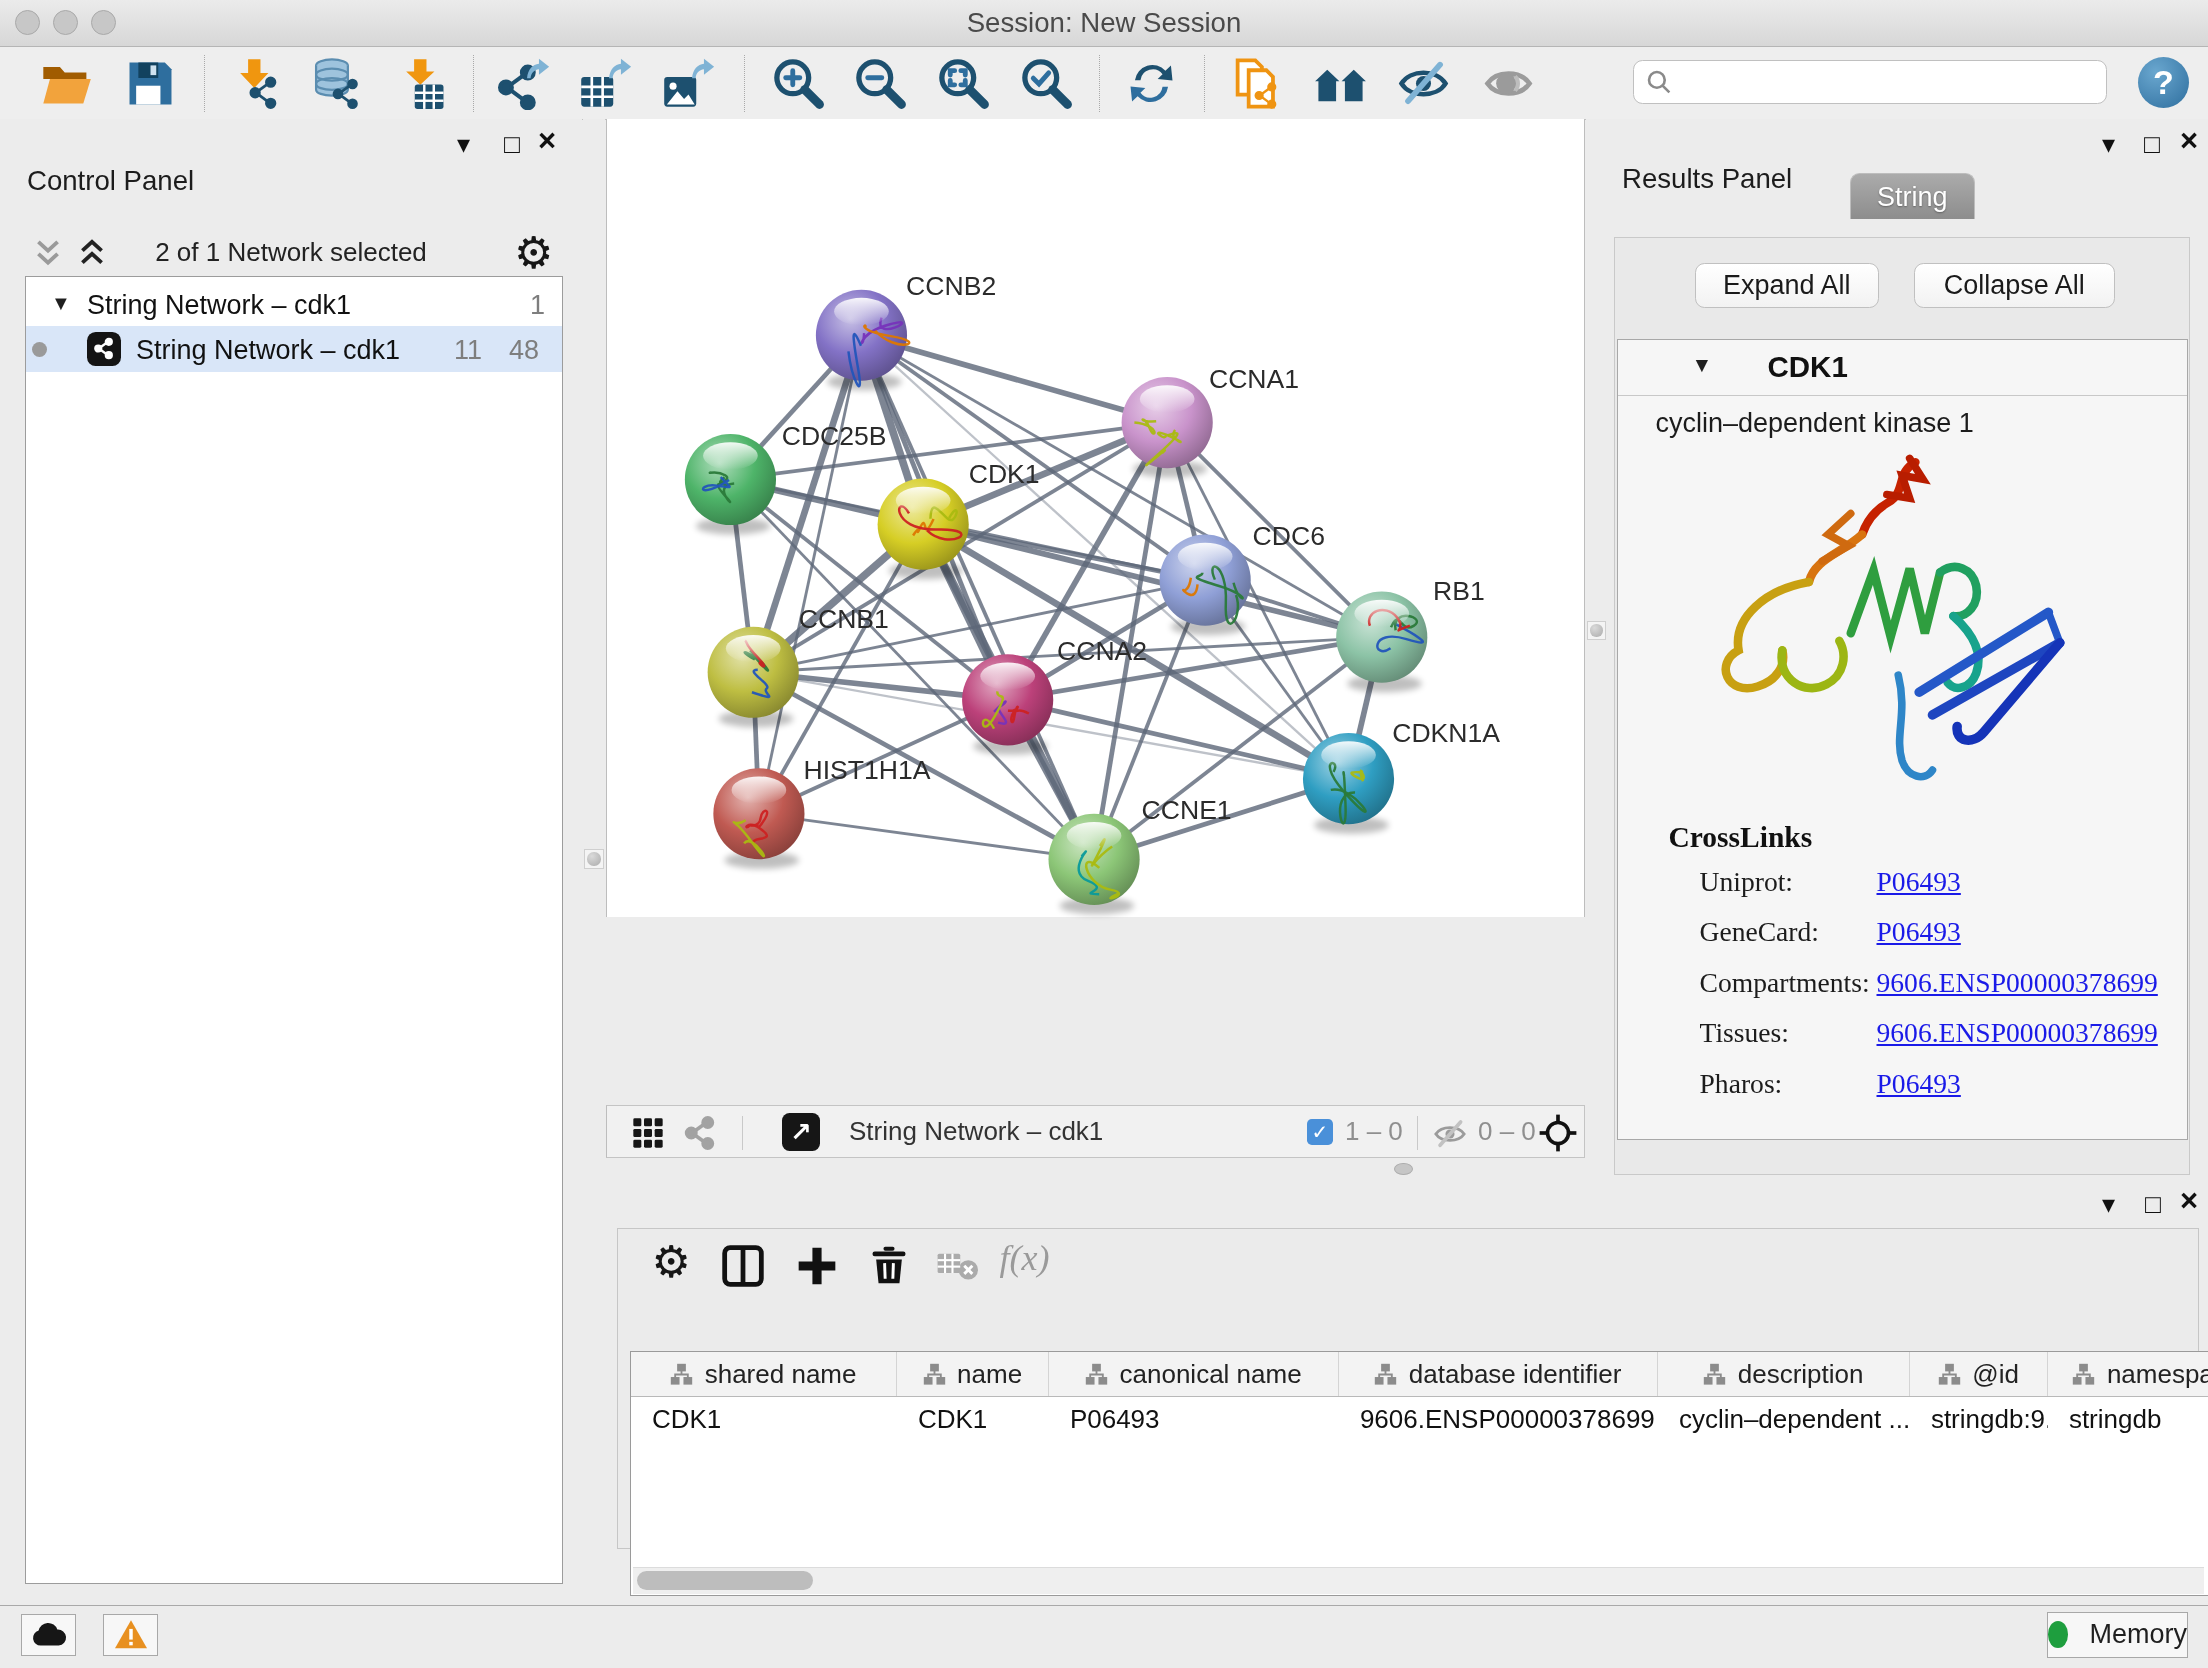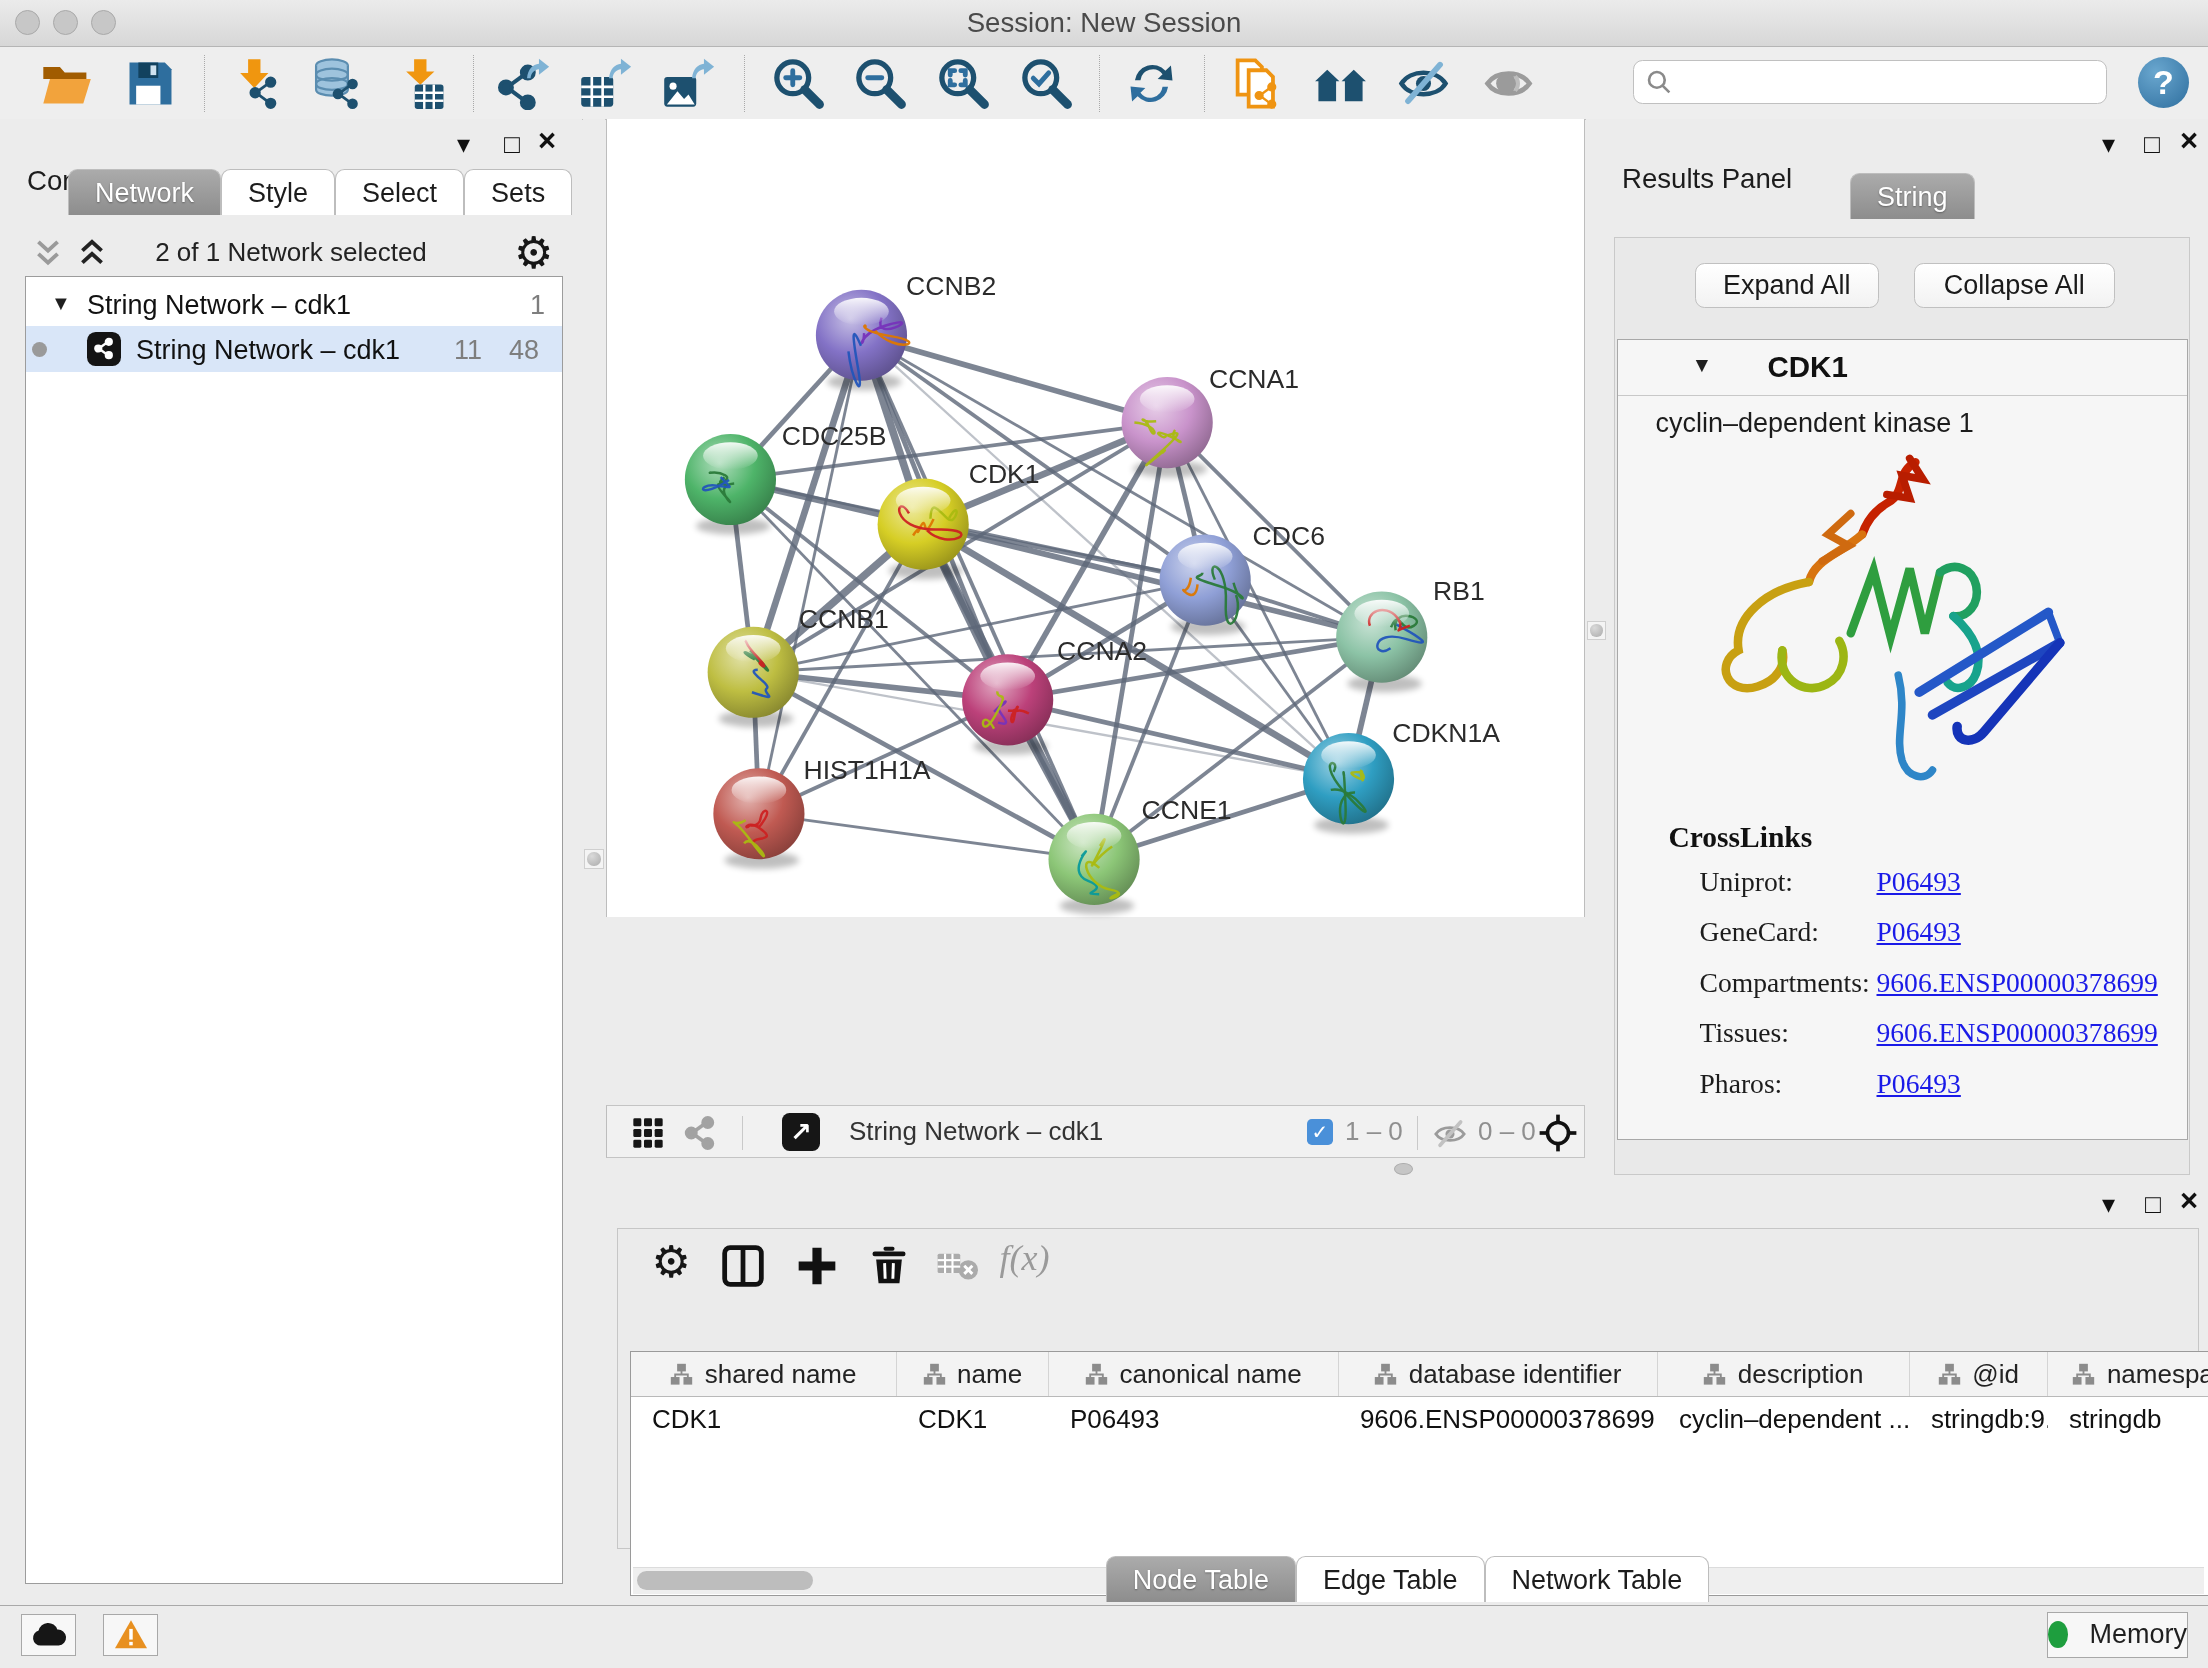--- a/index.html
+++ b/index.html
@@ -295,21 +295,20 @@
   </div>
   <div class="abs helpbtn">?</div>
 </div>
 
 <div class="abs control-panel">
   <div class="abs pane-title" style="left:27px;top:9.5px">Control Panel</div>
   <div class="abs pane-ico" style="left:457px;top:11.4px">▾</div>
   <div class="abs pane-ico" style="left:504px;top:11.4px">□</div>
   <div class="abs pane-x" style="left:538px;top:7.6px">×</div>
 
-  <div class="abs cp-tabs" id="cpTabs"><span class="tab active">Network</span><span class="tab">Style</span><span class="tab">Select</span><span class="tab">Sets</span></div>
 
   <div class="abs cp-toolrow">
     <div class="abs" style="left:32px;top:11.4px">
       <svg width="32" height="32" viewBox="0 0 20 20">
           <g fill="none" stroke="#9a9a9a" stroke-width="2.4">
             <path d="M4 3 L10 8.5 16 3"></path>
             <path d="M4 10.5 L10 16 16 10.5"></path>
           </g>
         </svg>
     </div>
@@ -842,25 +841,20 @@
             <div class="td" style="width:138px">stringdb:9...</div>
             <div class="td" style="width:219px">stringdb</div>
           </div>
         </div>
       <div class="abs hscroll">
         <div class="abs hthumb"></div>
       </div>
     </div>
   </div>
 
-  <div class="abs tp-tabs" id="tpTabs">
-      <span class="tab active">Node Table</span>
-      <span class="tab">Edge Table</span>
-      <span class="tab">Network Table</span>
-    </div>
 </div>
 
 <div class="abs statusbar">
   <div class="abs sq-btn" style="left:21px;top:7.6px">
     <svg width="36" height="27" viewBox="0 0 26 18">
         <path fill="#161616" d="M7 17 a5.5 5.5 0 0 1 -1.5 -10.8 A7 7 0 0 1 19 5.4 A4.8 4.8 0 0 1 20 17z"></path>
       </svg>
   </div>
   <div class="abs sq-btn" style="left:103px;top:7.6px">
     <svg width="32" height="28.5" viewBox="0 0 24 21">

